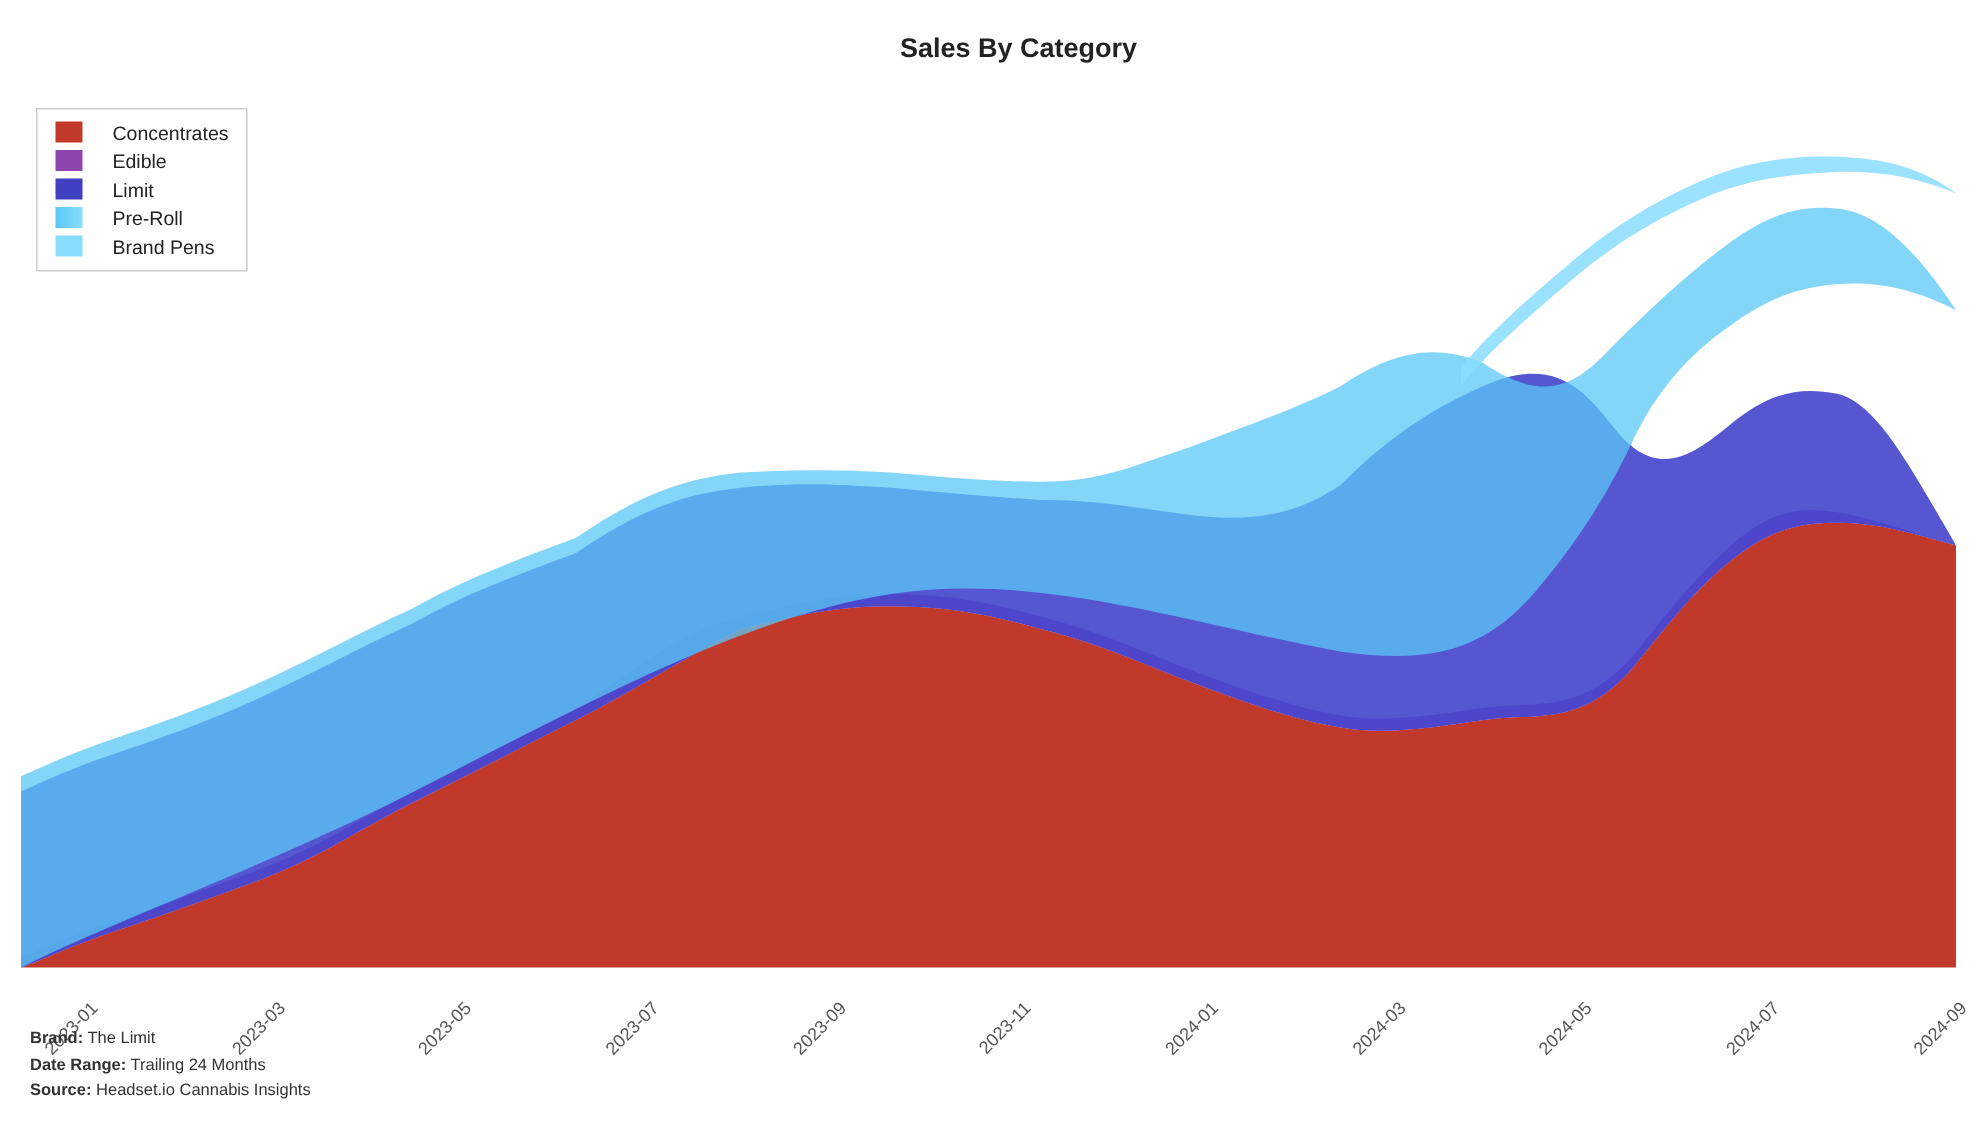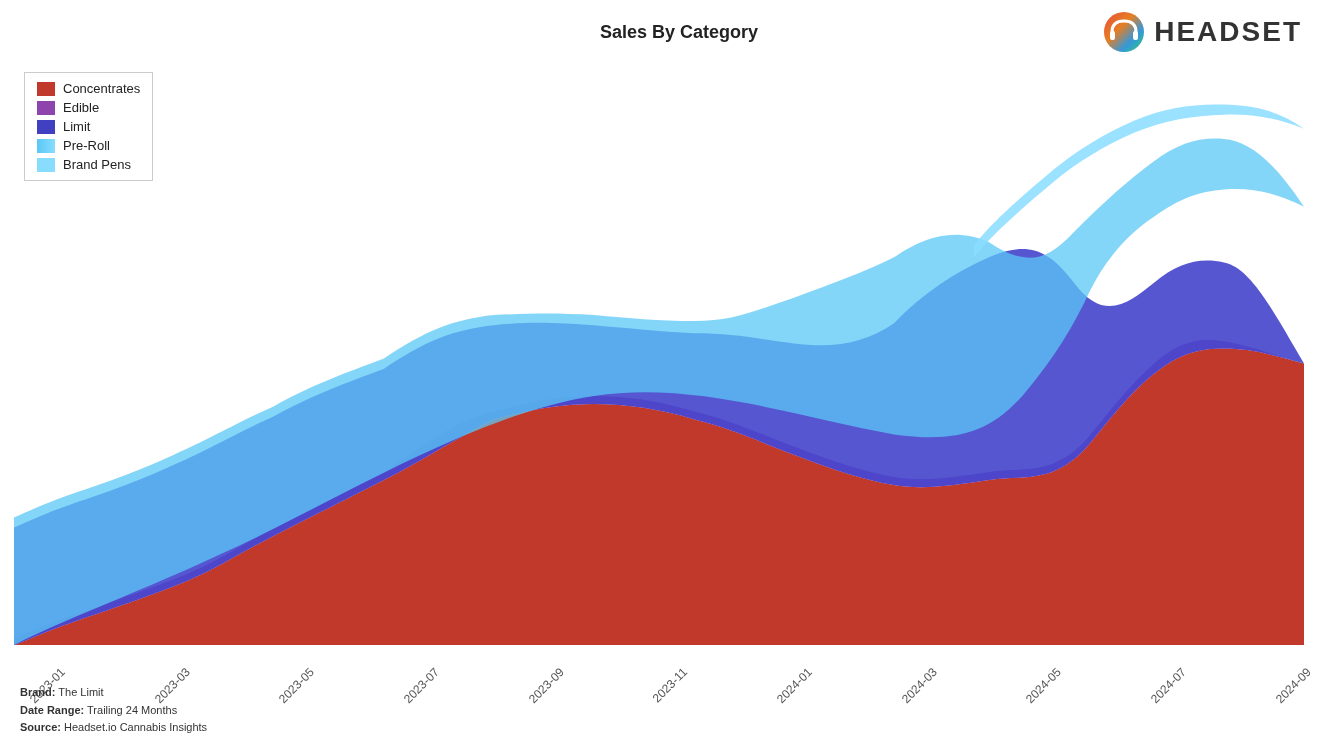--- a/index.html
+++ b/index.html
@@ -56,22 +56,21 @@
       display: flex;
       flex-direction: column;
       gap: 4px;
       background: #fff;
       border: 1px solid #ccc;
       padding: 8px 12px;
       z-index: 10;
     }
     .legend-item {
       display: flex;
-      align-items: center;
-      gap: 8px;
+      gap: 20px;
       font-size: 13px;
       color: #222;
     }
     .legend-swatch {
       width: 18px;
       height: 14px;
       display: inline-block;
       flex-shrink: 0;
     }
     
@@ -108,39 +107,20 @@
     }
     .footer-info .label {
       font-weight: 700;
     }
   </style>
 </head>
 <body>
 
 <div class="page-container">
 
-  <div class="logo-area">
-    <svg class="logo-icon" viewBox="0 0 44 44" xmlns="http://www.w3.org/2000/svg">
-
-      <defs>
-        <linearGradient id="lgHead" x1="0%" y1="0%" x2="100%" y2="100%">
-          <stop offset="0%" style="stop-color:#e74c3c"></stop>
-          <stop offset="40%" style="stop-color:#e67e22"></stop>
-          <stop offset="70%" style="stop-color:#3498db"></stop>
-          <stop offset="100%" style="stop-color:#2ecc71"></stop>
-        </linearGradient>
-      </defs>
-      <circle cx="22" cy="22" r="20" fill="url(#lgHead)"></circle>
-
-      <path d="M10 22 Q10 11 22 11 Q34 11 34 22" fill="none" stroke="white" stroke-width="3"></path>
-      <rect x="8" y="21" width="5" height="9" rx="2" fill="white"></rect>
-      <rect x="31" y="21" width="5" height="9" rx="2" fill="white"></rect>
-    </svg>
-    <span class="logo-text">HEADSET</span>
-  </div>
 
   <div class="chart-title">Sales By Category</div>
 
   <div class="legend">
 
   <div class="legend-item">
         <span class="legend-swatch" style="background: rgb(192, 57, 43);"></span>
         <span>Concentrates</span>
       </div>
       <div class="legend-item">

